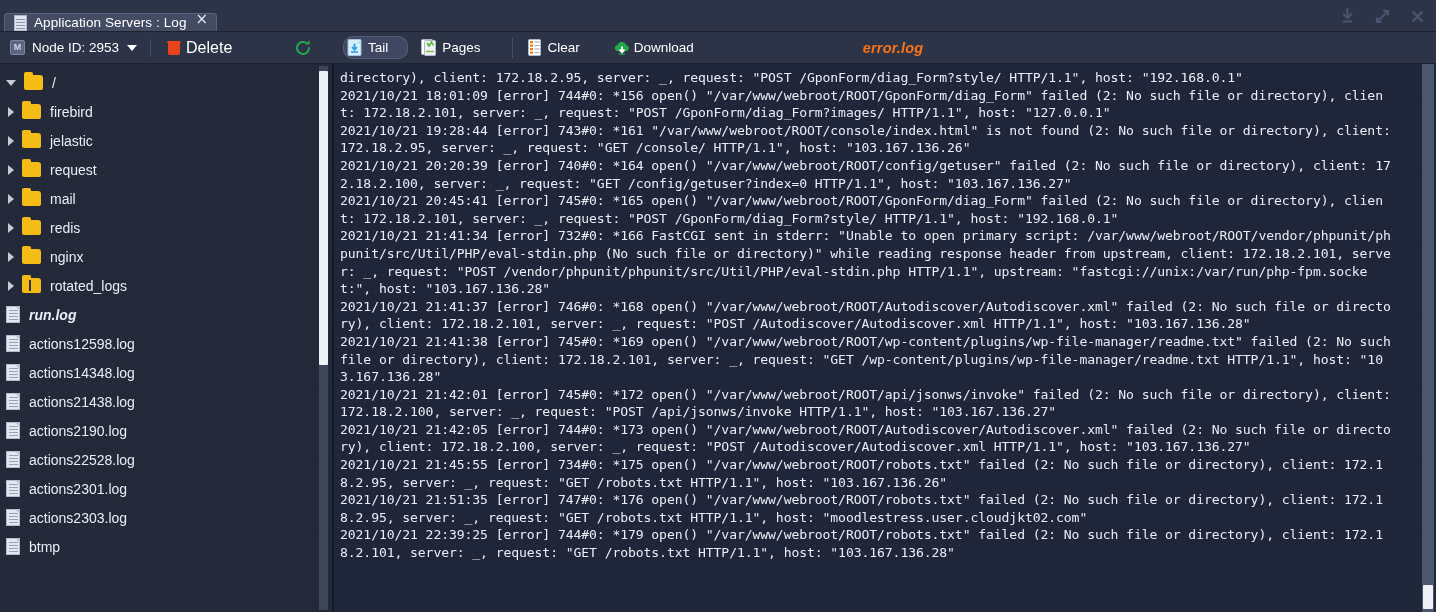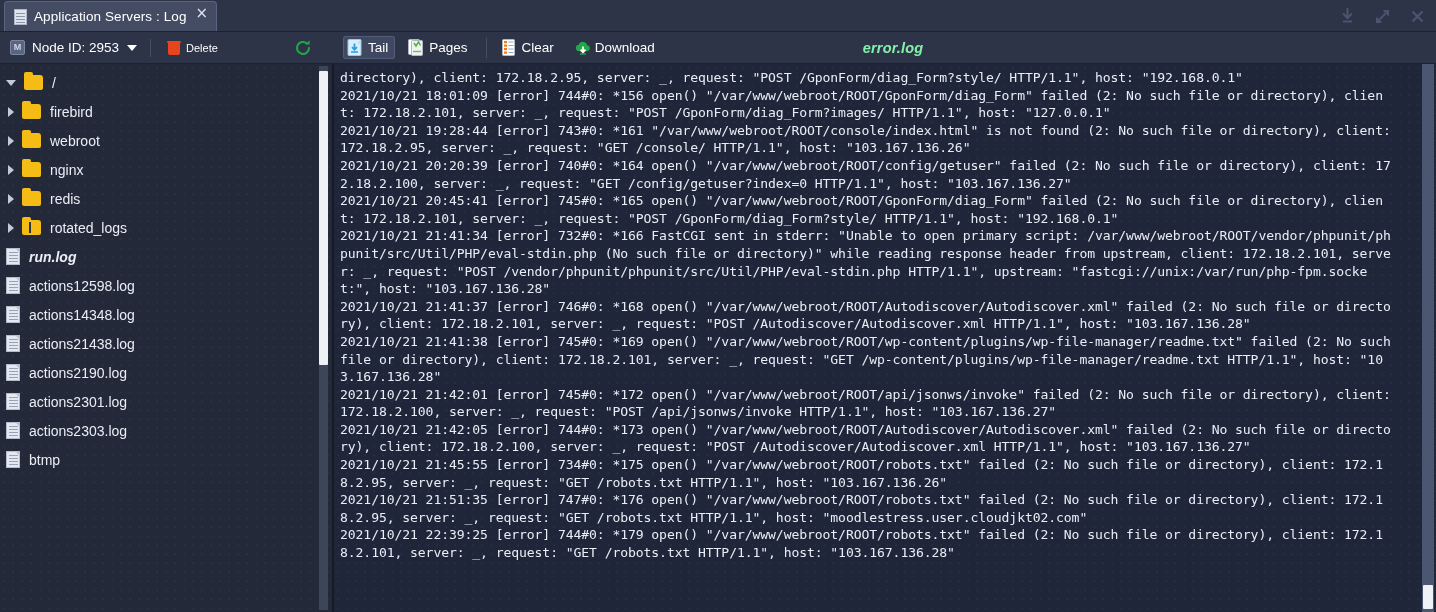--- a/index.html
+++ b/index.html
@@ -27,21 +27,21 @@
     background: #2d3447;
     border-bottom: 1px solid #1d2230;
     display: flex;
     align-items: flex-end;
   }
   .tab {
     position: relative;
     display: flex;
     align-items: center;
     gap: 7px;
-    height: 30px;
+    height: 18px;
     margin-left: 4px;
     padding: 0 8px 0 9px;
     background: #434c63;
     border: 1px solid #5a6480;
     border-bottom: none;
     border-radius: 4px 4px 0 0;
     color: #ffffff;
     font-size: 13.5px;
     white-space: nowrap;
   }
@@ -135,21 +135,21 @@
   .tb-sep {
     width: 1px; height: 18px;
     background: #454e66;
     margin: 0 4px;
   }
   .tb-btn {
     display: flex;
     align-items: center;
     gap: 6px;
     color: #fff;
-    font-size: 11px;
+    font-size: 16px;
     cursor: pointer;
     padding: 3px 4px;
     border-radius: 3px;
     white-space: nowrap;
   }
   .trash-icon {
     width: 12px; height: 14px;
     position: relative;
     flex: 0 0 auto;
   }
@@ -183,41 +183,41 @@
     padding-left: 9px;
     position: relative;
     background: #2d3447;
   }
   .tb2-btn {
     display: flex;
     align-items: center;
     gap: 5px;
     color: #ffffff;
     font-size: 13.5px;
-    padding: 3px 7px 3px 4px;
-    border-radius: 3px;
+    padding: 3px 20px 3px 4px;
+    border-radius: 10px;
     cursor: pointer;
     white-space: nowrap;
     margin-right: 9px;
   }
   .tb2-btn.active {
     background: #3f4860;
     box-shadow: inset 0 0 0 1px #525d78;
   }
   .tb2-sep {
     width: 1px; height: 20px;
     background: #454e66;
     margin: 0 10px 0 2px;
   }
   .ic { width: 16px; height: 17px; flex: 0 0 auto; display: block; }
   .file-title {
     position: absolute;
     left: 16px; right: 0;
     text-align: center;
-    color: #86efac;
+    color: #f97316;
     font-size: 14.5px;
     font-style: italic;
     font-weight: bold;
     pointer-events: none;
     letter-spacing: .2px;
   }
 
   
   .body {
     flex: 1;
@@ -487,31 +487,41 @@
             <span class="tree-label">/</span>
           </div>
           <div class="tree-row lvl1">
             <span class="arrow-r"></span>
             <span class="folder-icon"></span>
             <span class="tree-label">firebird</span>
           </div>
           <div class="tree-row lvl1">
             <span class="arrow-r"></span>
             <span class="folder-icon"></span>
-            <span class="tree-label">webroot</span>
+            <span class="tree-label">jelastic</span>
+          </div>
+          <div class="tree-row lvl1">
+            <span class="arrow-r"></span>
+            <span class="folder-icon"></span>
+            <span class="tree-label">request</span>
+          </div>
+          <div class="tree-row lvl1">
+            <span class="arrow-r"></span>
+            <span class="folder-icon"></span>
+            <span class="tree-label">mail</span>
+          </div>
+          <div class="tree-row lvl1">
+            <span class="arrow-r"></span>
+            <span class="folder-icon"></span>
+            <span class="tree-label">redis</span>
           </div>
           <div class="tree-row lvl1">
             <span class="arrow-r"></span>
             <span class="folder-icon"></span>
             <span class="tree-label">nginx</span>
-          </div>
-          <div class="tree-row lvl1">
-            <span class="arrow-r"></span>
-            <span class="folder-icon"></span>
-            <span class="tree-label">redis</span>
           </div>
           <div class="tree-row lvl1">
             <span class="arrow-r"></span>
             <span class="folder-icon archive"></span>
             <span class="tree-label">rotated_logs</span>
           </div>
           <div class="tree-row lvl1f selected">
             <span class="file-icon"></span>
             <span class="tree-label">run.log</span>
           </div>
@@ -523,20 +533,24 @@
             <span class="file-icon"></span>
             <span class="tree-label">actions14348.log</span>
           </div>
           <div class="tree-row lvl1f">
             <span class="file-icon"></span>
             <span class="tree-label">actions21438.log</span>
           </div>
           <div class="tree-row lvl1f">
             <span class="file-icon"></span>
             <span class="tree-label">actions2190.log</span>
+          </div>
+          <div class="tree-row lvl1f">
+            <span class="file-icon"></span>
+            <span class="tree-label">actions22528.log</span>
           </div>
           <div class="tree-row lvl1f">
             <span class="file-icon"></span>
             <span class="tree-label">actions2301.log</span>
           </div>
           <div class="tree-row lvl1f">
             <span class="file-icon"></span>
             <span class="tree-label">actions2303.log</span>
           </div>
           <div class="tree-row lvl1f">

